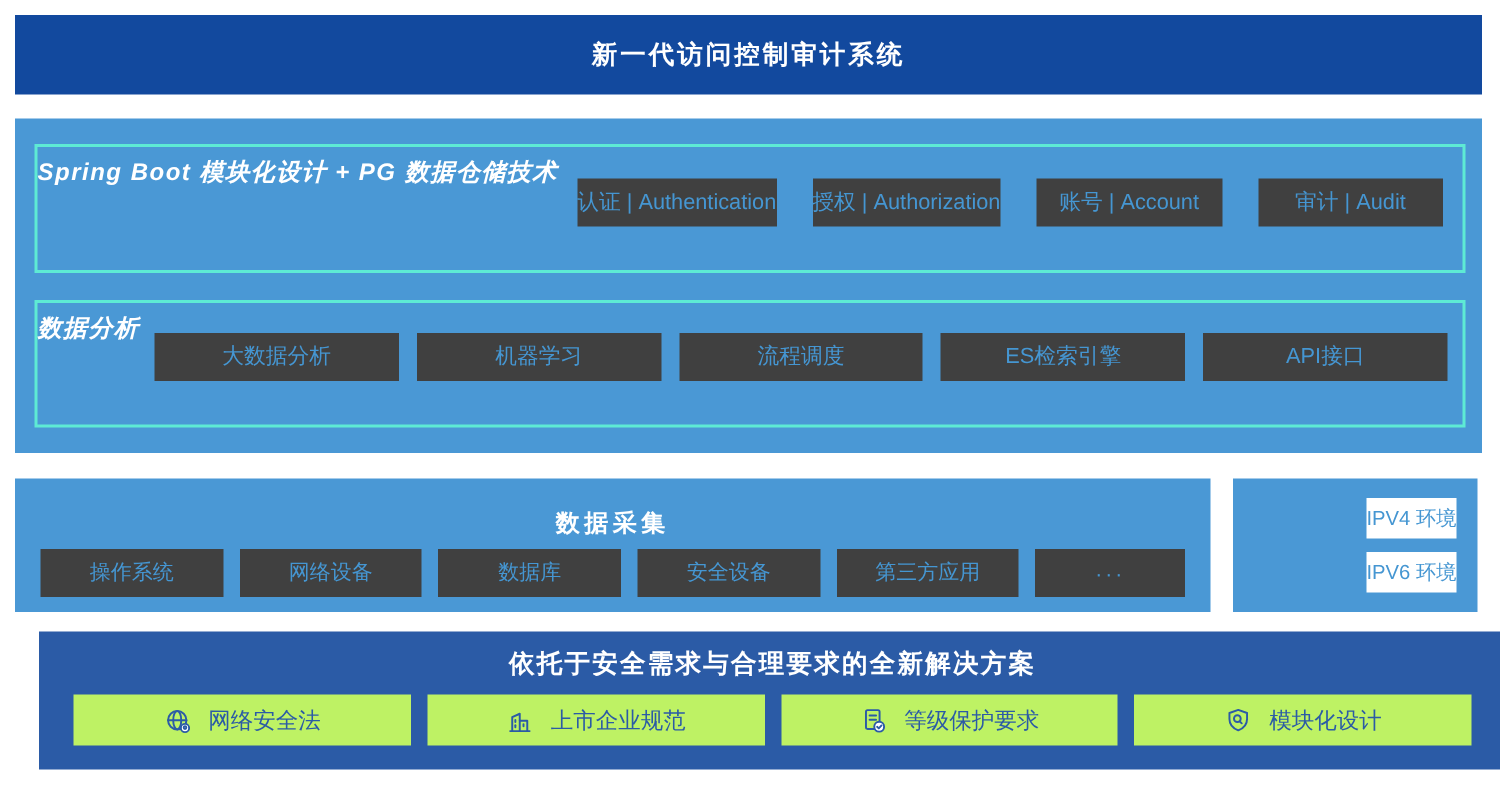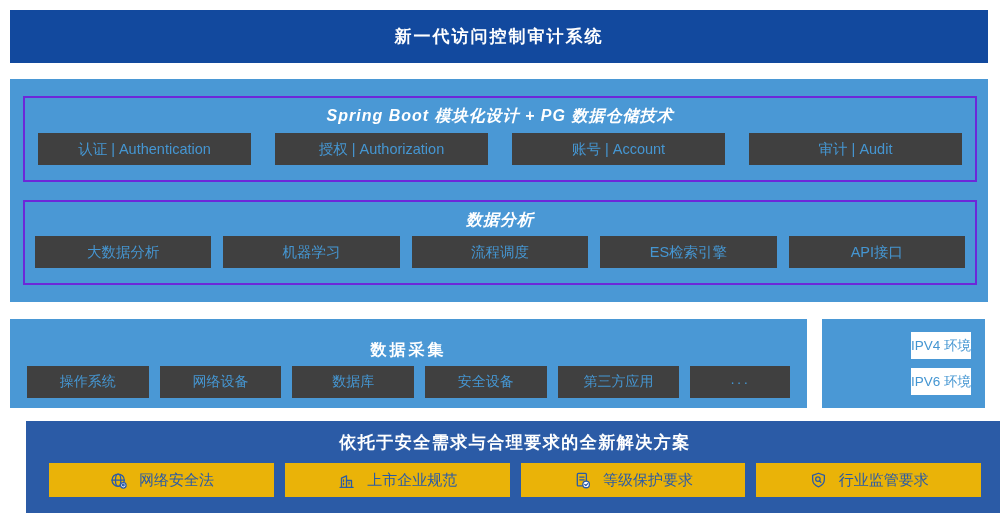--- a/index.html
+++ b/index.html
@@ -25,22 +25,22 @@
   }
 
   
   .platform{
     position:absolute;left:10px;top:79px;width:978px;height:223px;
     background:var(--blue);box-sizing:border-box;
     padding:17px 11px 17px 13px;
     display:flex;flex-direction:column;gap:18px;
   }
   .panel{
-    border:2px solid #6d28d9;flex:1;
-    display:flex;flex-direction:column;min-height:0;
+    border:2px solid #5eead4;flex:1;
+    display:flex;flex-direction:row;min-height:0;
   }
   .panel-title{
     color:#fff;font-weight:bold;font-style:italic;text-align:center;
     font-size:16px;padding-top:7px;letter-spacing:1px;line-height:22px;
   }
   .panel-items{
     display:flex;gap:24px;padding:6px 13px 14px;flex:1;align-items:center;
   }
   .panel-items.gap-sm{gap:12px;padding:5px 10px 14px;}
   .chip{
@@ -84,21 +84,21 @@
     background:var(--navy2);display:flex;flex-direction:column;
   }
   .solution-title{
     color:#fff;font-weight:bold;text-align:center;font-size:17px;
     padding-top:10px;letter-spacing:1.5px;line-height:24px;
   }
   .solution-items{
     display:flex;gap:11px;padding:7px 23px 15px;flex:1;align-items:center;
   }
   .law-chip{
-    background:#eab308;color:var(--navy2);flex:1;height:34px;
+    background:#bef264;color:var(--navy2);flex:1;height:34px;
     display:flex;align-items:center;justify-content:center;gap:11px;
     font-size:15px;white-space:nowrap;
   }
   .icon{width:19px;height:19px;flex:0 0 auto;display:block;}
 </style>
 </head>
 <body>
 
 <div class="wrap">
 
@@ -186,19 +186,19 @@
         </svg>
         <span>等级保护要求</span>
       </div>
 
       <div class="law-chip">
         <svg class="icon" viewBox="0 0 22 22" fill="none" stroke="#2b5ba6" stroke-width="1.5" stroke-linecap="round" stroke-linejoin="round">
           <path d="M11 2.6 L17.8 5 v4.6 c0 4.4 -2.9 7.3 -6.8 8.8 c-3.9 -1.5 -6.8 -4.4 -6.8 -8.8 V5 Z"></path>
           <circle cx="10.3" cy="9.4" r="2.6"></circle>
           <line x1="12.2" y1="11.6" x2="13.7" y2="13"></line>
         </svg>
-        <span>行业监管要求</span>
+        <span>模块化设计</span>
       </div>
 
     </div>
   </div>
 
 </div>
 
 </body></html>

